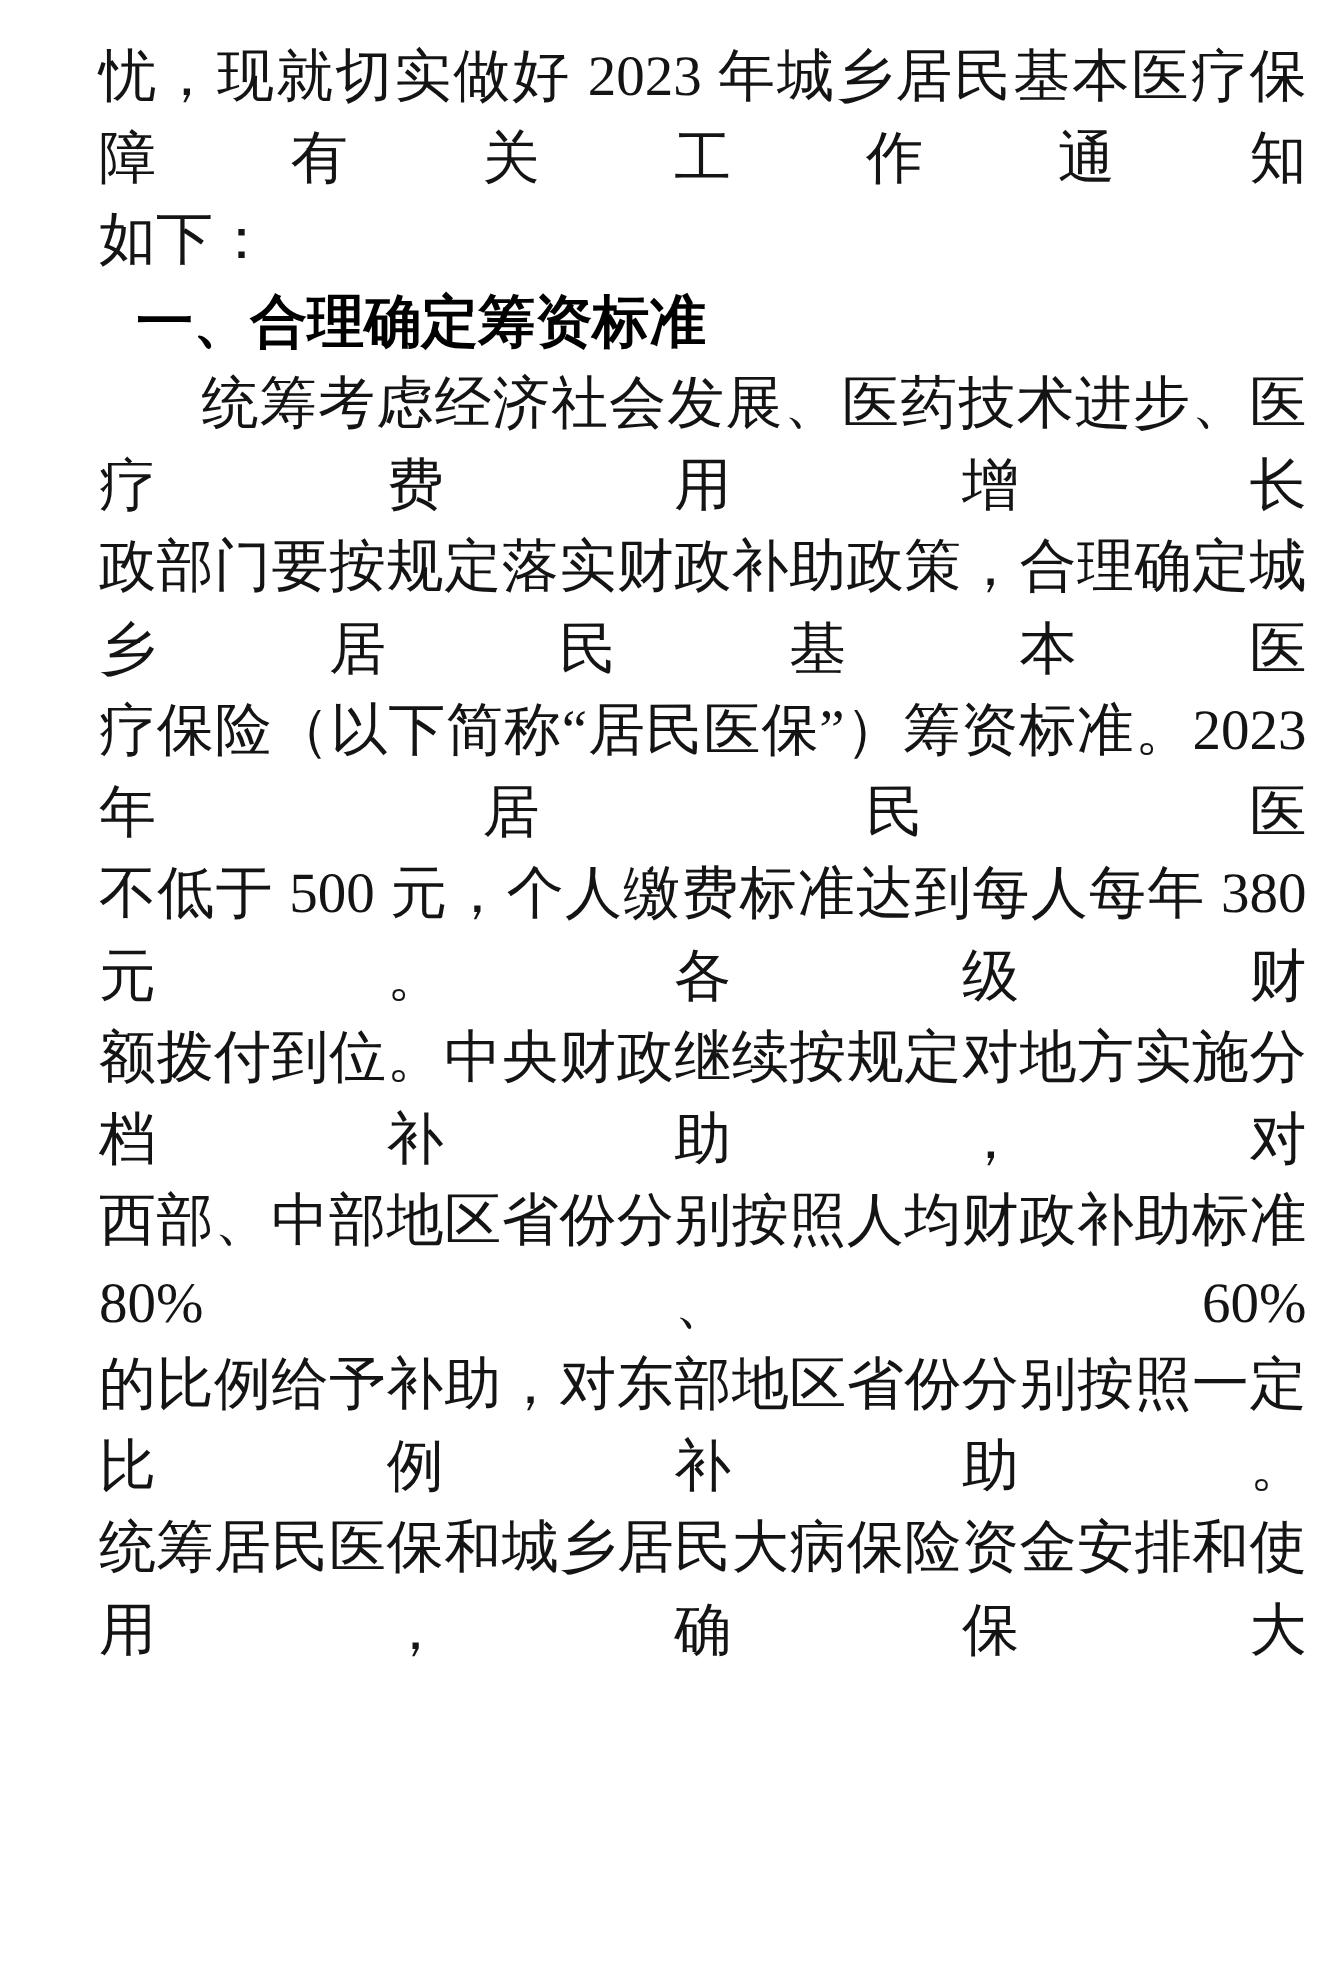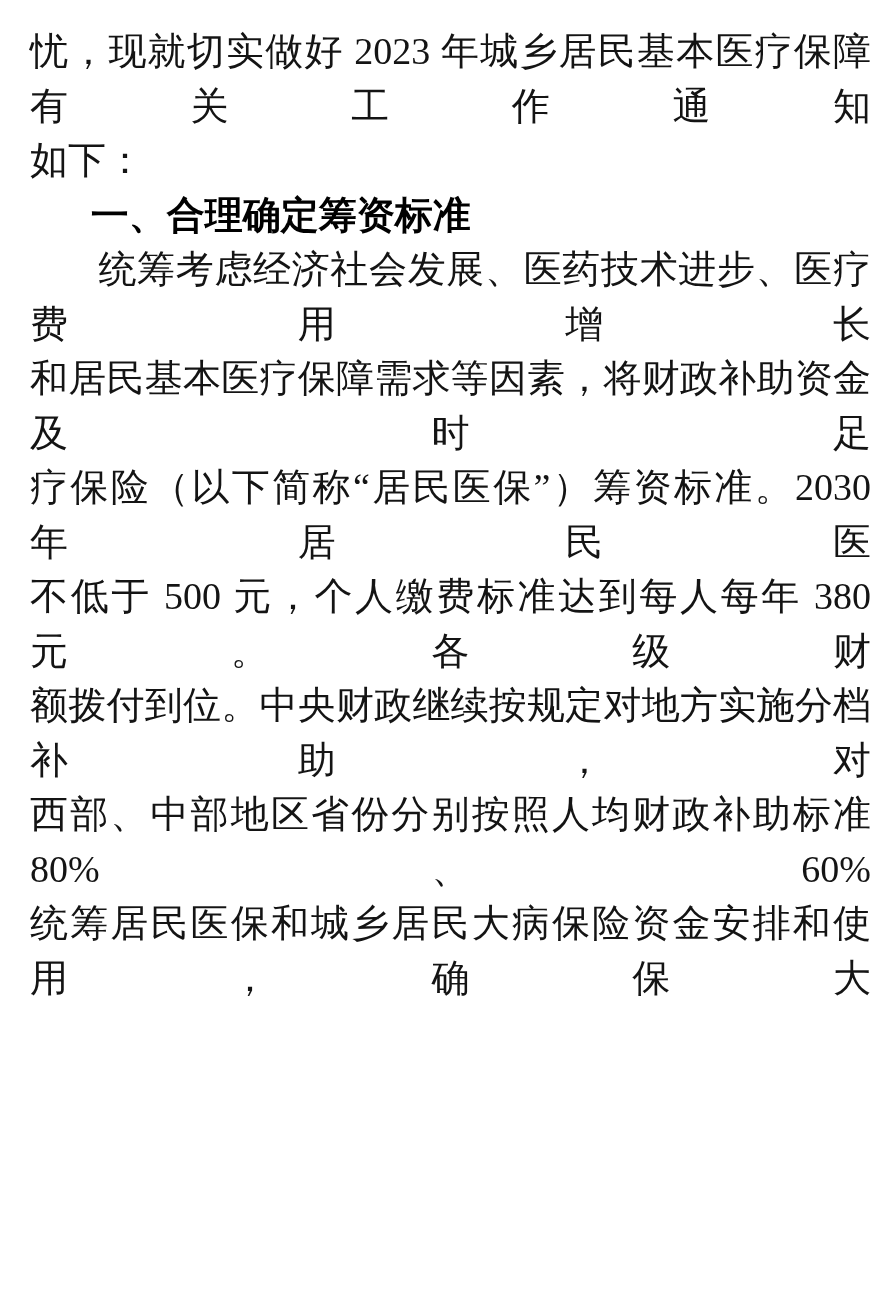--- a/index.html
+++ b/index.html
@@ -21,20 +21,21 @@
     background: #ffffff;
   }
   .line {
     font-family: "Liberation Serif", "DejaVu Serif", serif;
     font-size: 38px;
     line-height: 54.5px;
     text-align: justify;
     text-align-last: justify;
     color: #141414;
     white-space: normal;
+    margin-left: 36px;
   }
   .line.indent {
     text-indent: 1.8em;
   }
   .line.end {
     text-align: center;
     text-align-last: left;
   }
   .heading {
     font-family: Liberation Sans, sans-serif;
@@ -51,20 +52,21 @@
 <body>
 
 <div class="page">
 
   <div class="line">忧，现就切实做好 2023 年城乡居民基本医疗保障有关工作通知</div>
   <div class="line end">如下：</div>
 
   <div class="heading">一、合理确定筹资标准</div>
 
   <div class="line indent">统筹考虑经济社会发展、医药技术进步、医疗费用增长</div>
-  <div class="line">和居民基本医疗保障需求等因素，将财政补助资金及时足</div>
-  <div class="line">疗保险（以下简称“居民医保”）筹资标准。2030 年居民医</div>
+  <div class="line">政部门要按规定落实财政补助政策，合理确定城乡居民基本医</div>
+  <div class="line">疗保险（以下简称“居民医保”）筹资标准。2023 年居民医</div>
   <div class="line">不低于 500 元，个人缴费标准达到每人每年 380 元。各级财</div>
   <div class="line">额拨付到位。中央财政继续按规定对地方实施分档补助，对</div>
   <div class="line">西部、中部地区省份分别按照人均财政补助标准 80%、60%</div>
+  <div class="line">的比例给予补助，对东部地区省份分别按照一定比例补助。</div>
   <div class="line">统筹居民医保和城乡居民大病保险资金安排和使用，确保大</div>
 
 </div>
 
 </body></html>

